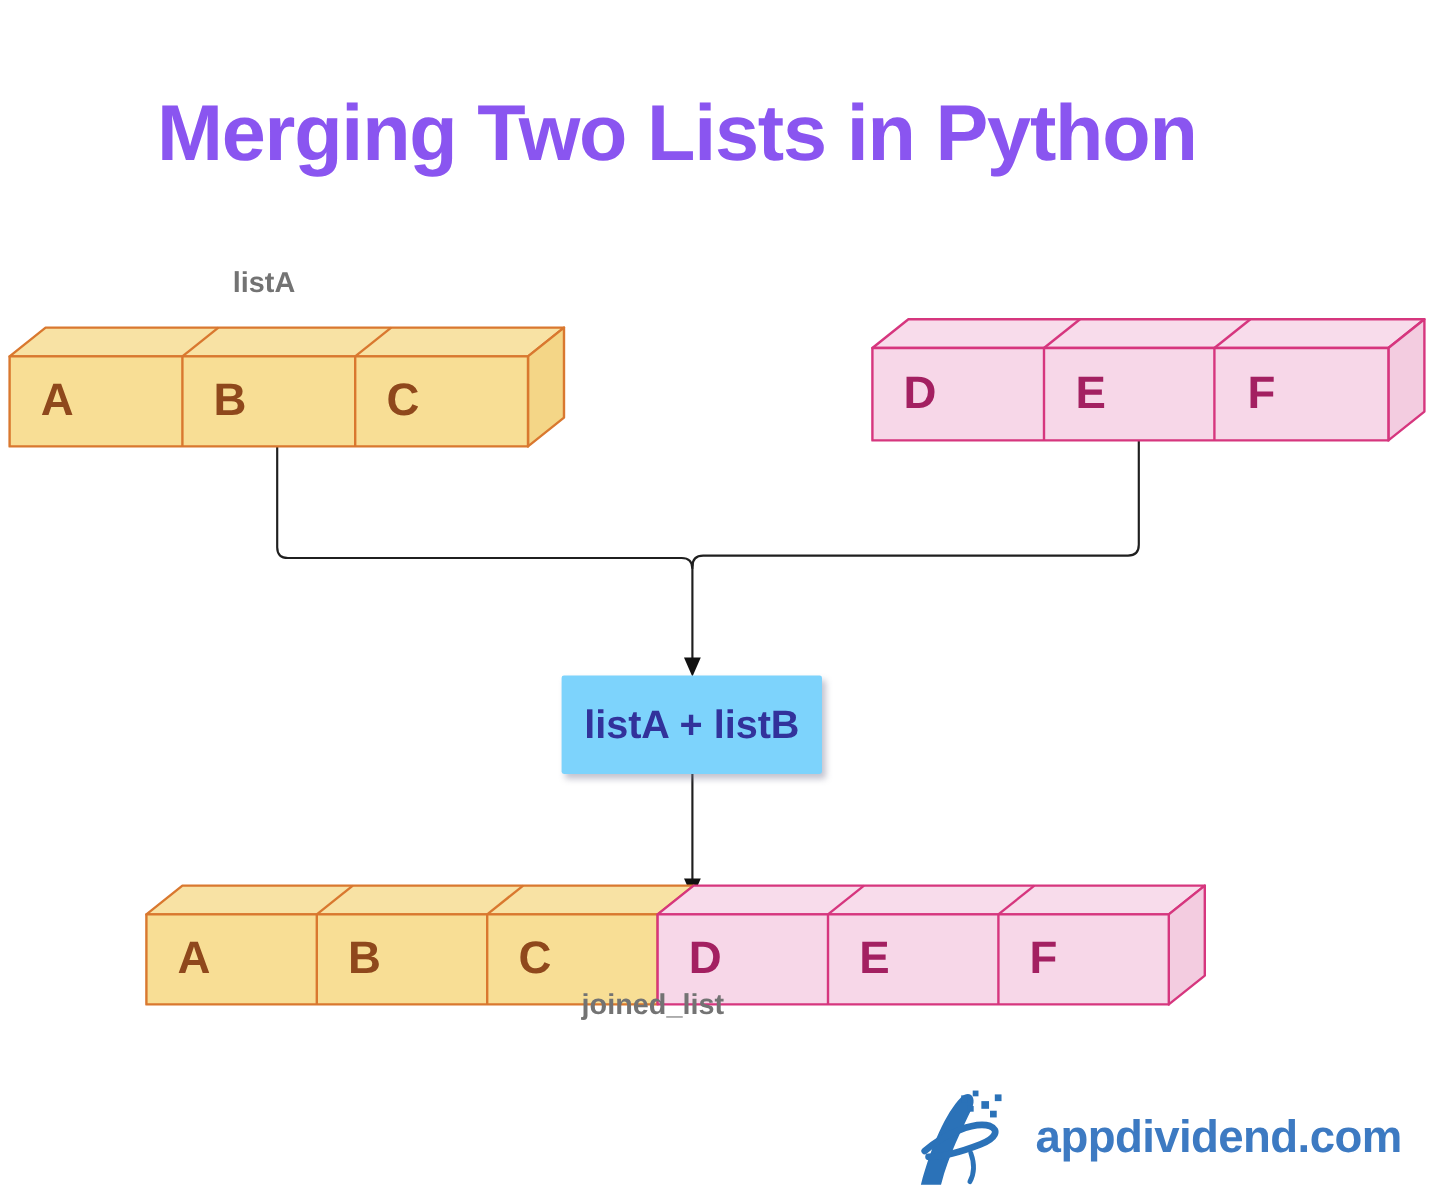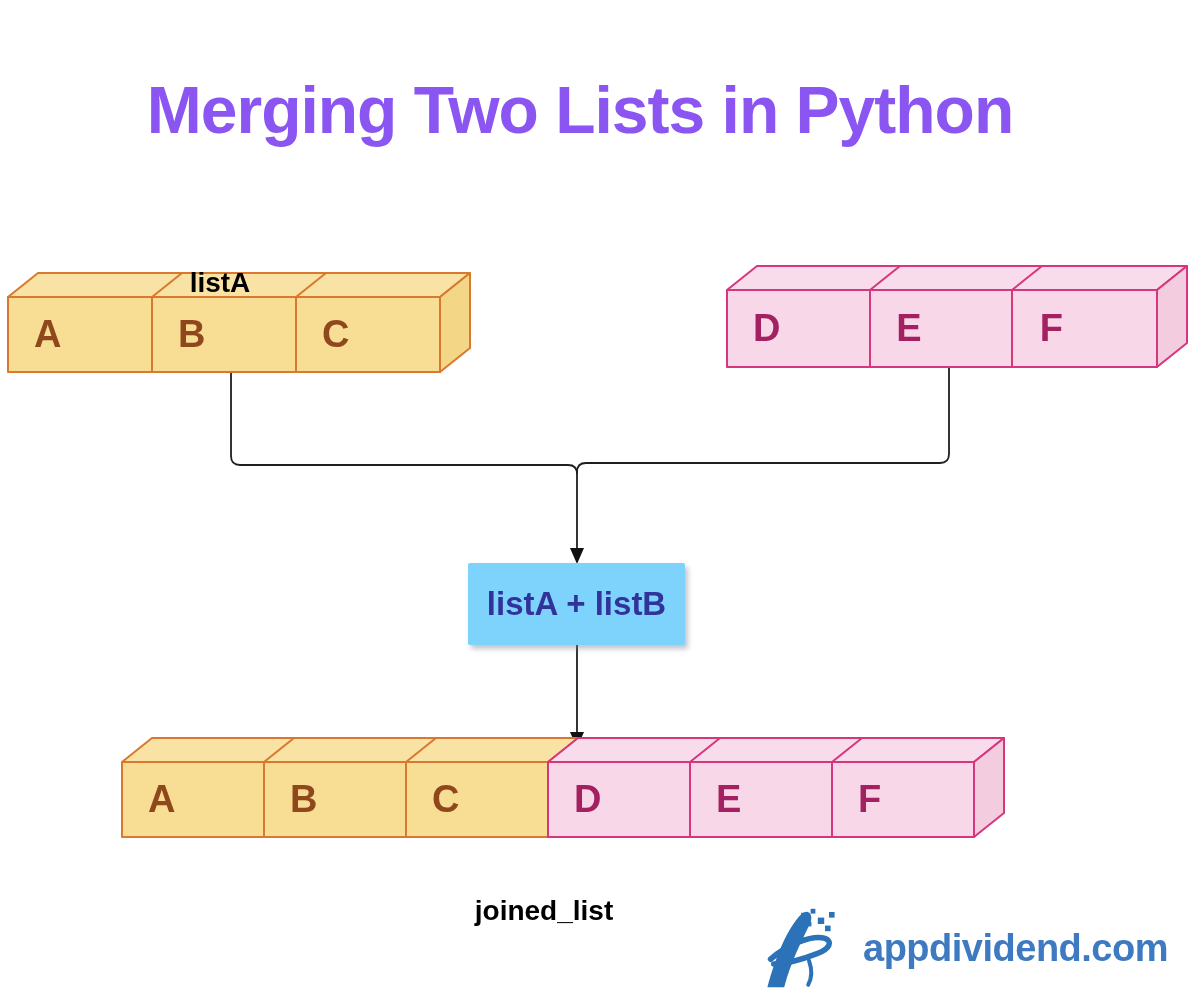--- a/index.html
+++ b/index.html
@@ -9,32 +9,31 @@
     font-family:"Liberation Sans","DejaVu Sans",sans-serif;
     position:relative;overflow:hidden;
   }
   .canvas{position:absolute;inset:0;width:1200px;height:1000px;}
 
   .title{
     position:absolute;left:0;top:72px;width:1128px;
     text-align:center;
     font-size:66px;font-weight:800;letter-spacing:-1px;
     color:#8A55F0;
-    padding-left:16px;
   }
 
   .diagram-svg{position:absolute;left:0;top:0;width:1200px;height:1000px;}
 
   .list-label{
     position:absolute;width:220px;text-align:center;
-    font-size:28px;font-weight:600;color:#000000;margin-top:45px;
+    font-size:24px;font-weight:600;color:#737373;
   }
   .label-lista{left:110px;top:222px;}
   .label-listb{left:850px;top:222px;}
-  .label-joined{left:434px;top:850px;}
+  .label-joined{left:434px;top:824px;}
 
   .cells-row{position:absolute;display:flex;}
   .row-lista{left:8px;top:297px;width:432px;height:75px;}
   .row-listb{left:727px;top:290px;width:430px;height:77px;}
   .row-joined{left:122px;top:762px;width:852px;height:75px;}
   .cell{
     display:flex;align-items:center;
     box-sizing:border-box;padding-left:26px;
     font-size:38px;font-weight:700;
   }

